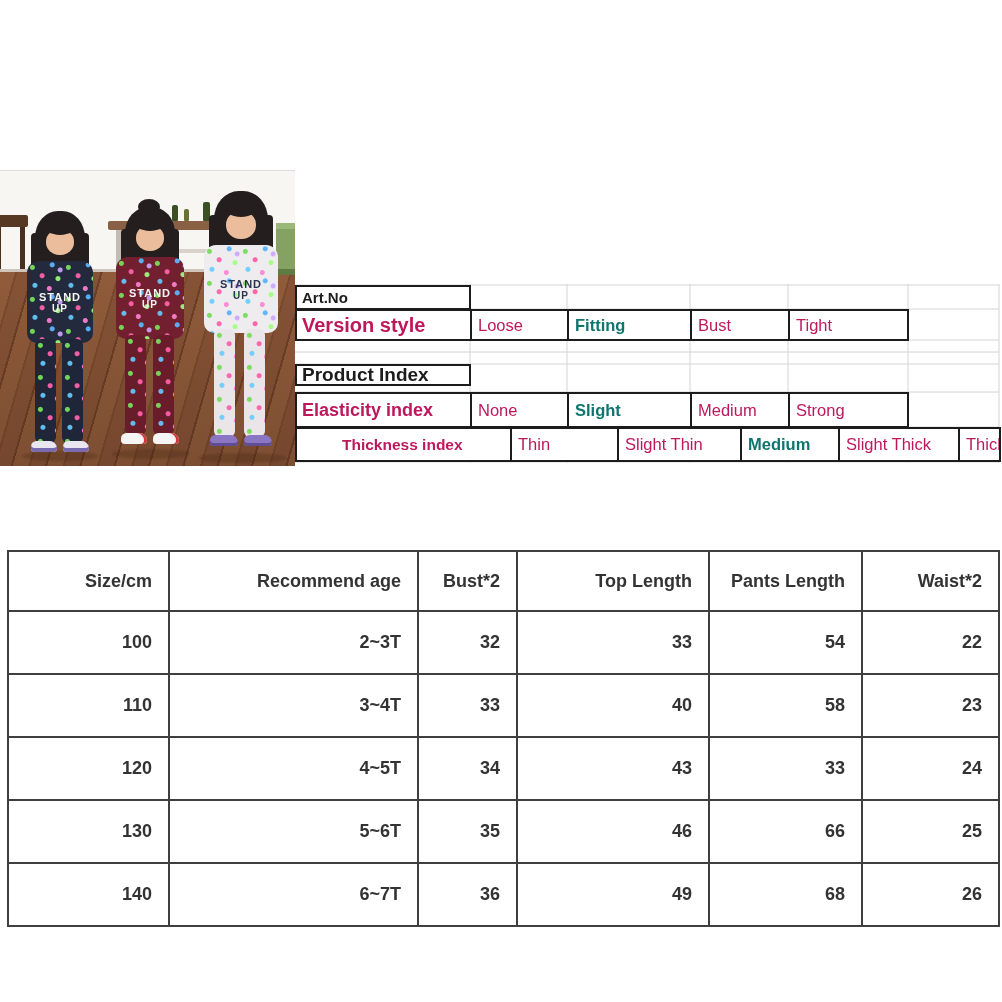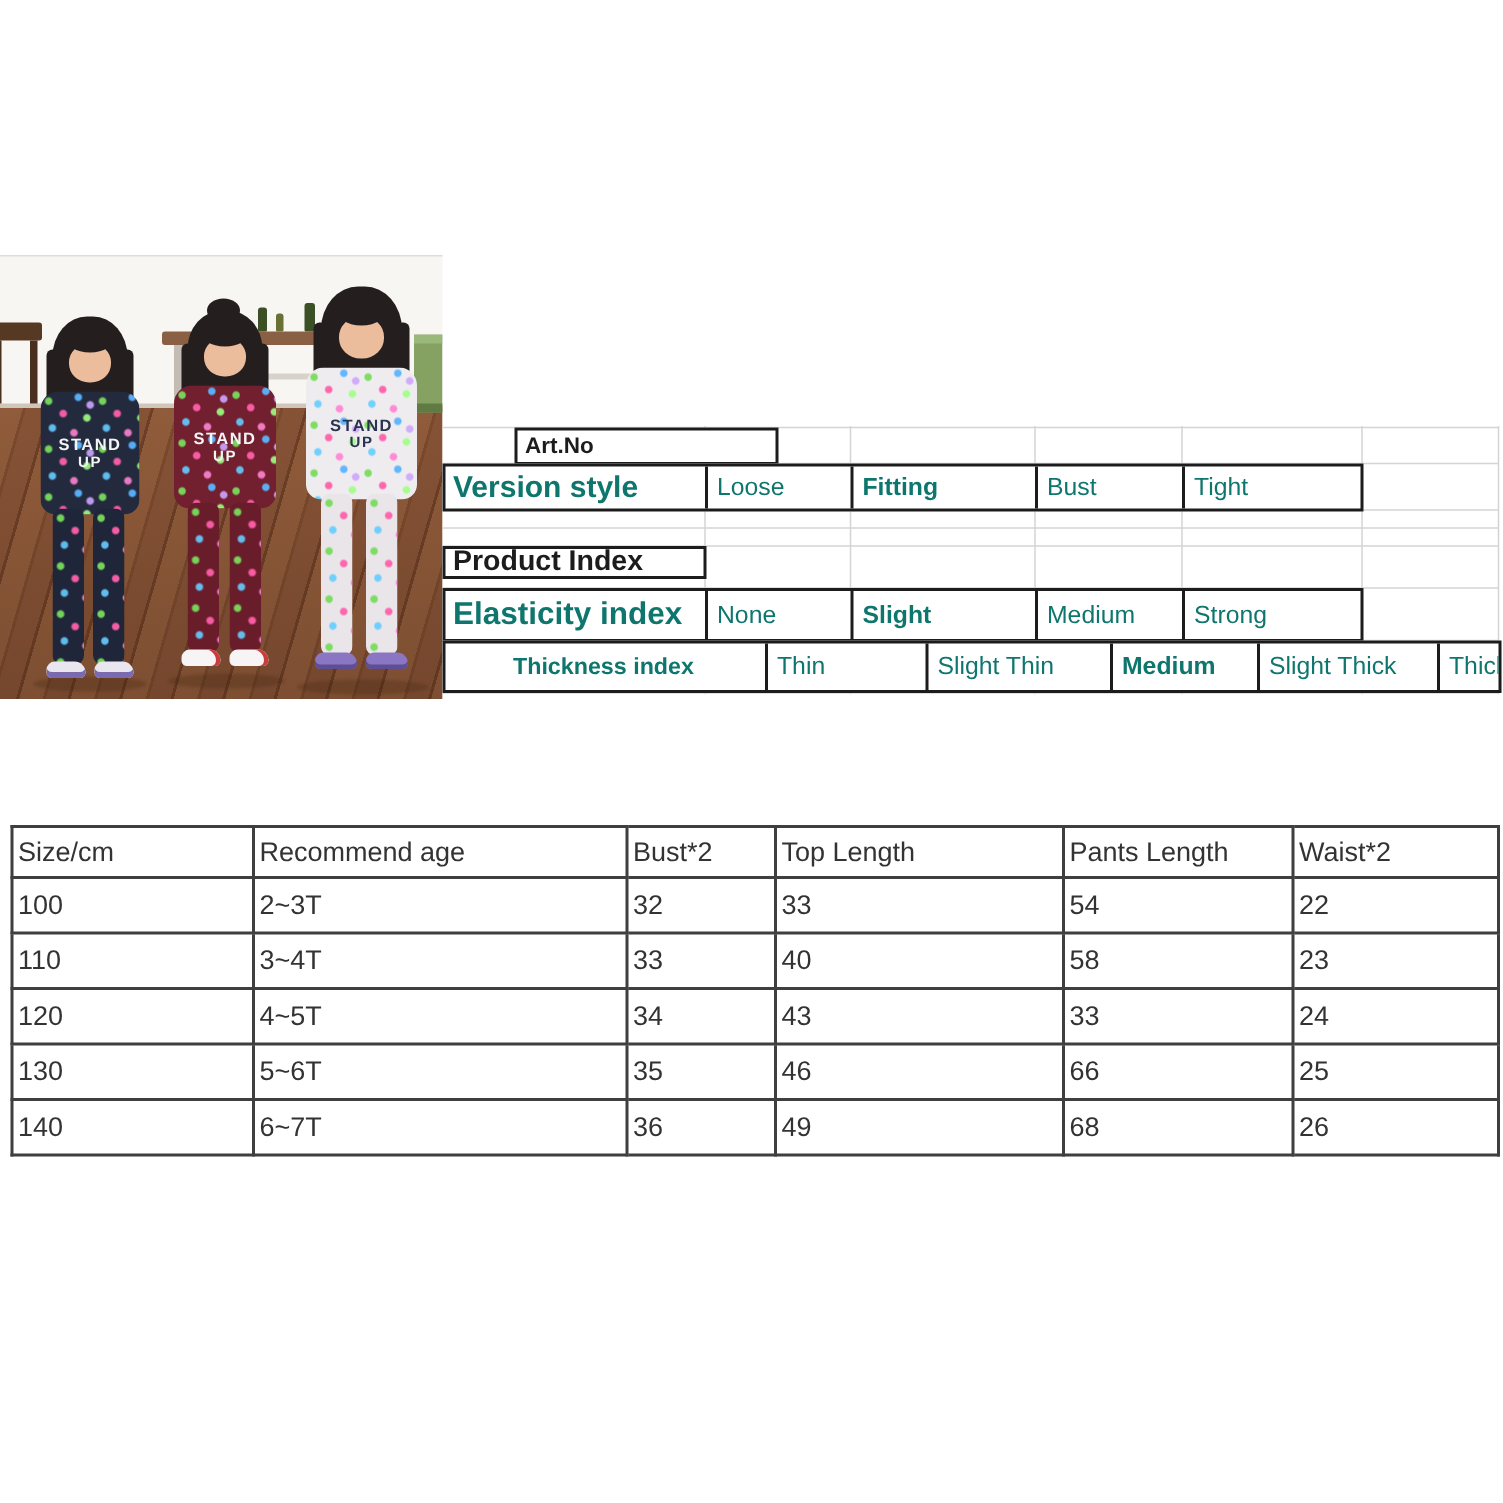--- a/index.html
+++ b/index.html
@@ -43,29 +43,29 @@
       radial-gradient(circle at 22% 76%,rgba(100,205,255,.9) 0 2px,transparent 3px),
       radial-gradient(circle at 62% 86%,rgba(255,130,210,.9) 0 2px,transparent 3px),
       radial-gradient(circle at 92% 28%,rgba(205,165,255,.9) 0 2px,transparent 3px);
     background-size:36px 32px;}
 
   
   .box{position:absolute;box-sizing:border-box;border:2px solid #1c1c1c;background:#ffffff;}
   .attr-label{font-weight:bold;color:#1c1c1c;}
   .flexrow{display:flex;}
   .cell{box-sizing:border-box;display:flex;align-items:center;padding-left:6px;
-        color:#0f766e;font-size:16.5px;white-space:nowrap;overflow:hidden;}
+        color:#be185d;font-size:16.5px;white-space:nowrap;overflow:hidden;}
   .cell.div{border-right:2px solid #1c1c1c;}
   .hl{color:#0f766e;font-weight:bold;}
 
   
   #size-table{position:absolute;left:7px;top:550px;width:991px;border-collapse:collapse;
               table-layout:fixed;color:#333333;font-size:18px;}
-  #size-table th,#size-table td{border:2px solid #3f3f3f;text-align:left;padding:3px;
-              font-weight:normal;overflow:hidden;white-space:nowrap;}
+  #size-table th,#size-table td{border:2px solid #3f3f3f;text-align:right;padding:16px;
+              font-weight:bold;overflow:hidden;white-space:nowrap;}
   #size-table th{height:26px;}
   #size-table td{height:29px;}
 </style>
 </head>
 <body>
 
 <div id="canvas">
 
   <div id="photo">
     <div class="floor"></div>
@@ -151,38 +151,38 @@
         <line x1="0" y1="25" x2="704" y2="25"></line>
       <line x1="0" y1="56" x2="704" y2="56"></line>
         <line x1="0" y1="68" x2="704" y2="68"></line>
       <line x1="0" y1="80" x2="704" y2="80"></line>
         <line x1="0" y1="108" x2="704" y2="108"></line>
       <line x1="0" y1="143" x2="704" y2="143"></line>
         <line x1="0" y1="178" x2="704" y2="178"></line>
     </g>
   </svg>
 
-  <div class="box" style="left:295px;top:285px;width:176px;height:25px;display:flex;align-items:center;padding-left:5px;margin-left:48px;">
+  <div class="box" style="left:295px;top:285px;width:176px;height:25px;display:flex;align-items:center;padding-left:5px;">
     <span class="attr-label" style="font-size:15px;">Art.No</span>
   </div>
 
   <div class="box flexrow" style="left:295px;top:309px;width:614px;height:32px;">
     <div class="cell div attr-label" style="width:175px;font-size:20px;padding-left:5px;">Version style</div>
     <div class="cell div" style="width:97px;">Loose</div>
     <div class="cell div hl" style="width:123px;">Fitting</div>
     <div class="cell div" style="width:98px;">Bust</div>
     <div class="cell" style="flex:1;">Tight</div>
   </div>
 
   <div class="box" style="left:295px;top:364px;width:176px;height:22px;display:flex;align-items:center;padding-left:5px;">
     <span class="attr-label" style="font-size:19px;">Product Index</span>
   </div>
 
   <div class="box flexrow" style="left:295px;top:392px;width:614px;height:36px;">
-    <div class="cell div attr-label" style="width:175px;font-size:21px;padding-left:5px;">Elasticity index</div>
+    <div class="cell div attr-label" style="width:175px;font-size:18px;padding-left:5px;">Elasticity index</div>
     <div class="cell div" style="width:97px;">None</div>
     <div class="cell div hl" style="width:123px;">Slight</div>
     <div class="cell div" style="width:98px;">Medium</div>
     <div class="cell" style="flex:1;">Strong</div>
   </div>
 
   <div class="box flexrow" style="left:295px;top:427px;width:706px;height:35px;">
     <div class="cell div attr-label" style="width:175px;font-size:15.5px;padding-left:5px;margin-left:40px;">Thickness index</div>
     <div class="cell div" style="width:107px;">Thin</div>
     <div class="cell div" style="width:123px;">Slight Thin</div>

